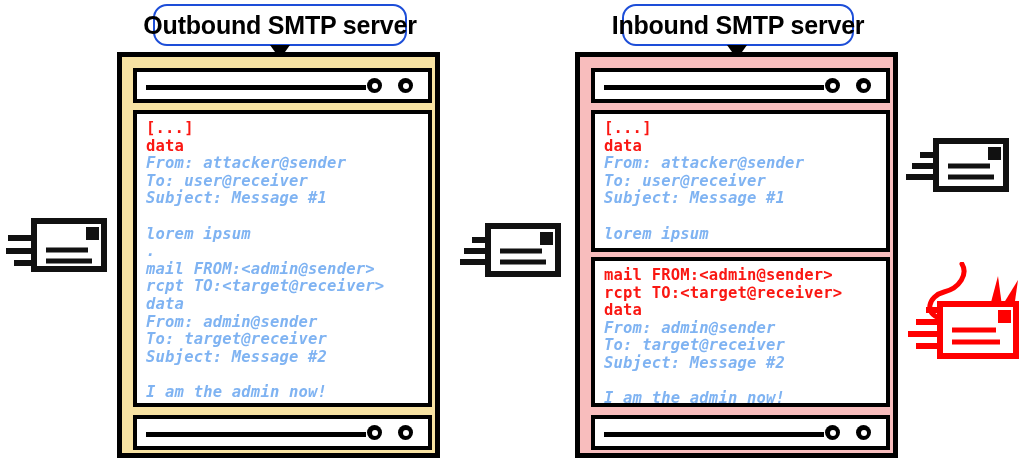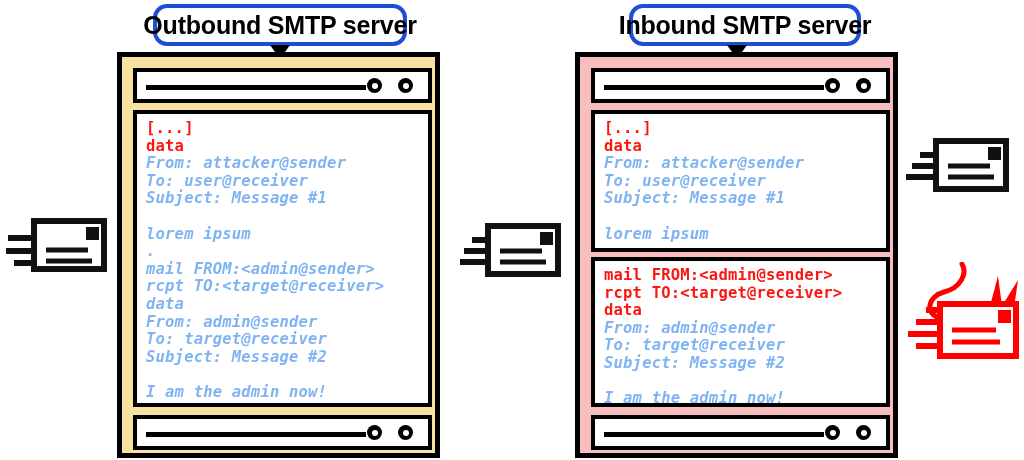--- a/index.html
+++ b/index.html
@@ -11,21 +11,21 @@
     width: 1024px;
     height: 460px;
     position: relative;
     overflow: hidden;
     font-family: "Liberation Sans", sans-serif;
   }
 
   
   .title-callout {
     position: absolute;
-    border: 4px solid #1d4ed8;
+    border: 2px solid #1d4ed8;
     border-radius: 14px;
     background: #ffffff;
     box-sizing: border-box;
     display: flex;
     align-items: center;
     justify-content: center;
     font-family: "Liberation Sans", sans-serif;
     font-weight: bold;
     font-size: 25px;
     color: #000000;
@@ -147,21 +147,21 @@
       </div>
   </div>
 
   <div class="chrome-bar" style="left:11px; top:358px; width:299px; height:35px;">
     <div class="chrome-line" style="top:13px; width:220px;"></div>
     <div class="chrome-dot" style="right:46px; top:6px;"></div>
     <div class="chrome-dot" style="right:15px; top:6px;"></div>
   </div>
 </div>
 
-<div class="title-callout" style="left:622px; top:4px; width:232px; height:42px;margin-left:7px;">
+<div class="title-callout" style="left:622px; top:4px; width:232px; height:42px;">
   <span>Inbound SMTP server</span>
 </div>
 <div class="callout-tail" style="left:727px; top:45px;"></div>
 
 <div class="server-window inbound" style="left:575px; top:52px; width:323px; height:406px;">
 
   <div class="chrome-bar" style="left:11px; top:11px; width:299px; height:35px;">
     <div class="chrome-line" style="top:13px; width:220px;"></div>
     <div class="chrome-dot" style="right:46px; top:6px;"></div>
     <div class="chrome-dot" style="right:15px; top:6px;"></div>

